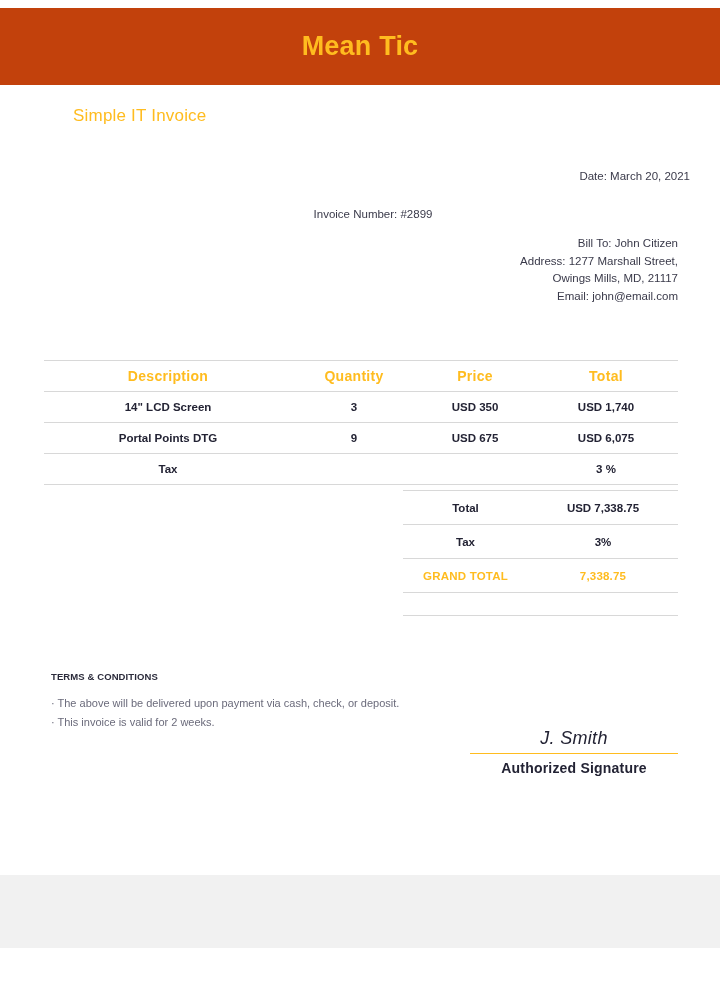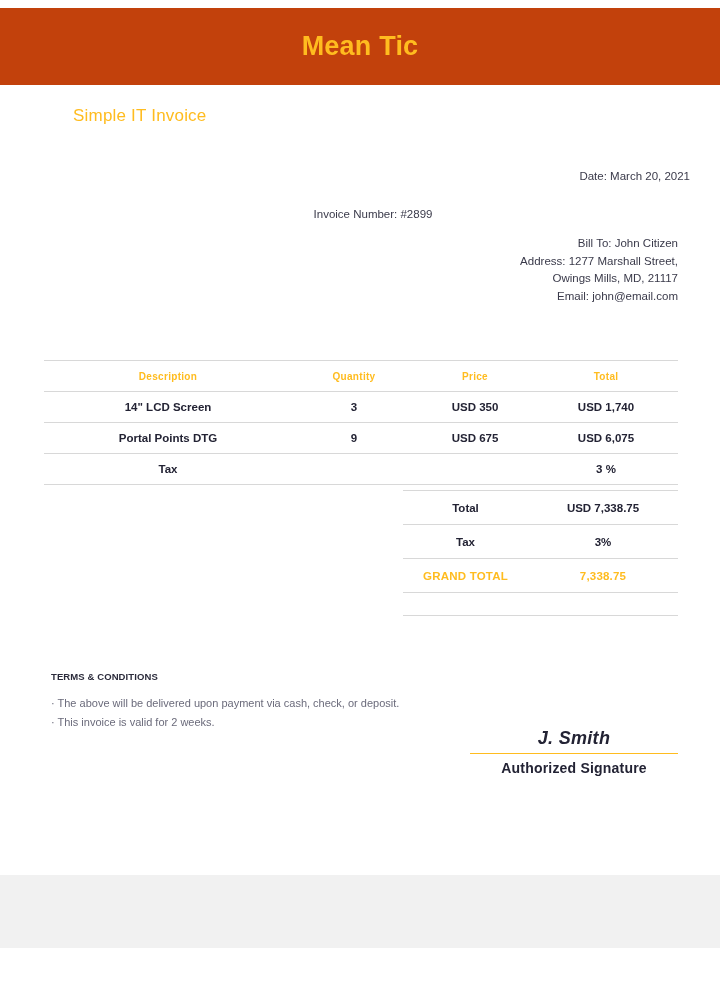--- a/index.html
+++ b/index.html
@@ -89,21 +89,21 @@
     border: 0;
   }
   .items tr {
     border-top: 1px solid #d8d8d8;
   }
   .items tr.last-rule {
     border-bottom: 1px solid #d8d8d8;
   }
   .items th {
     height: 30px;
-    font-size: 10px;
+    font-size: 14px;
     font-weight: bold;
     color: #ffbc1f;
     text-align: center;
     vertical-align: middle;
     letter-spacing: 0.3px;
   }
   .items td {
     height: 30px;
     font-size: 11.5px;
     font-weight: bold;
@@ -173,21 +173,21 @@
   .signature {
     position: absolute;
     left: 470px;
     top: 728px;
     width: 208px;
     text-align: center;
   }
   .sign-name {
     font-size: 18px;
     font-style: italic;
-    font-weight: bold;
+    font-weight: normal;
     color: #232334;
     padding-bottom: 4px;
     letter-spacing: 0.3px;
   }
   .sign-rule {
     height: 1px;
     background: #ffbc1f;
     width: 100%;
   }
   .sign-label {

